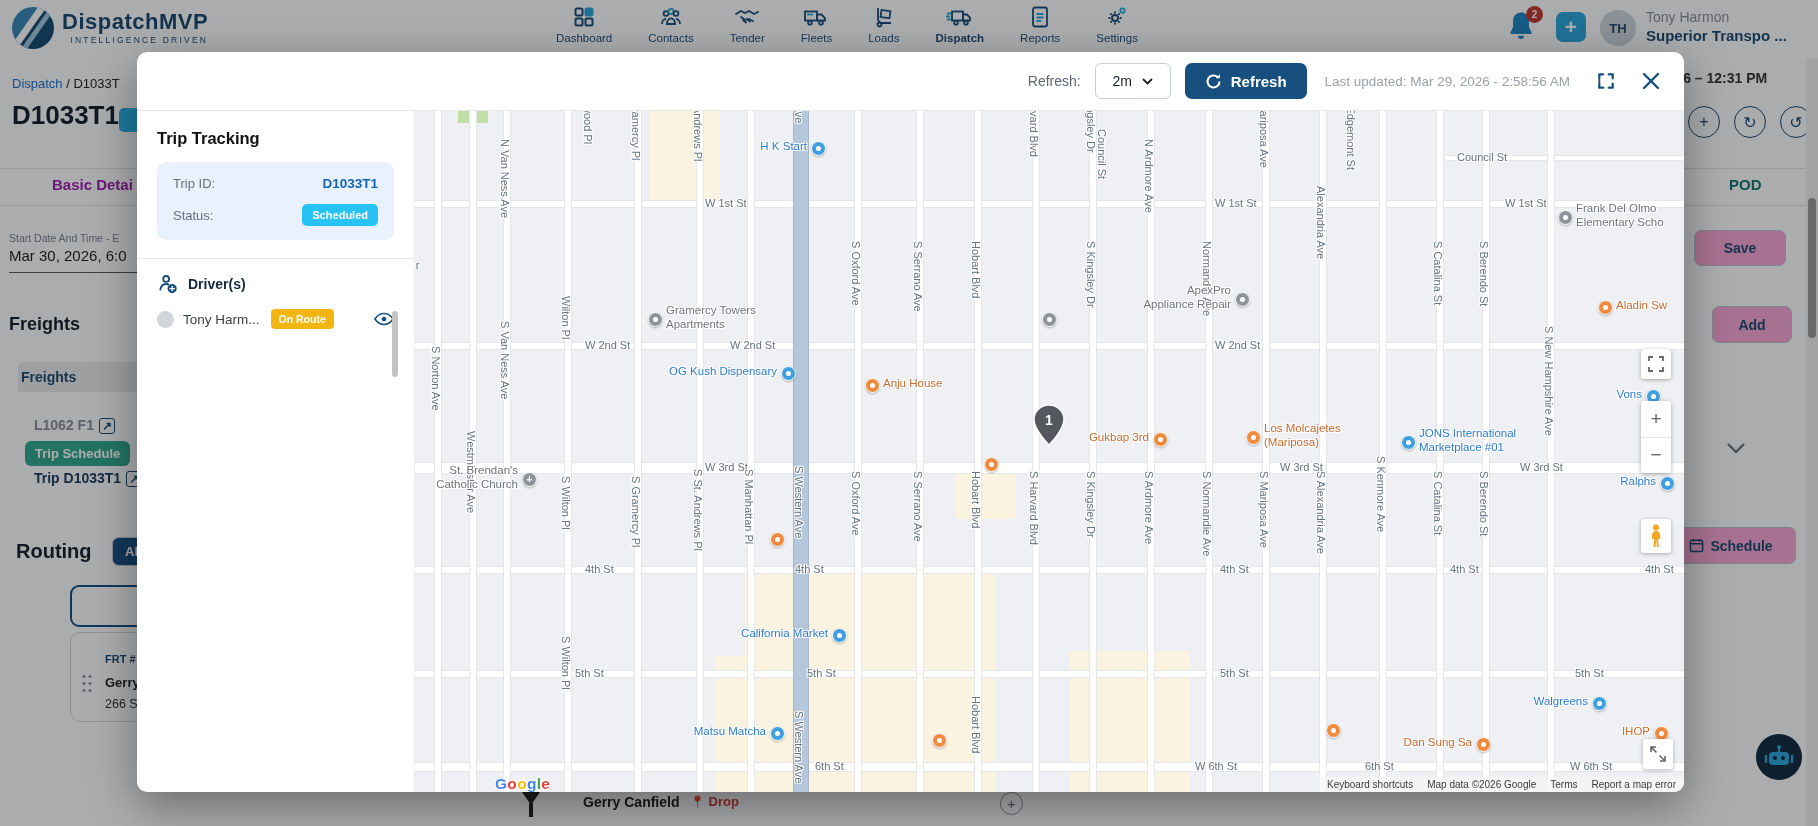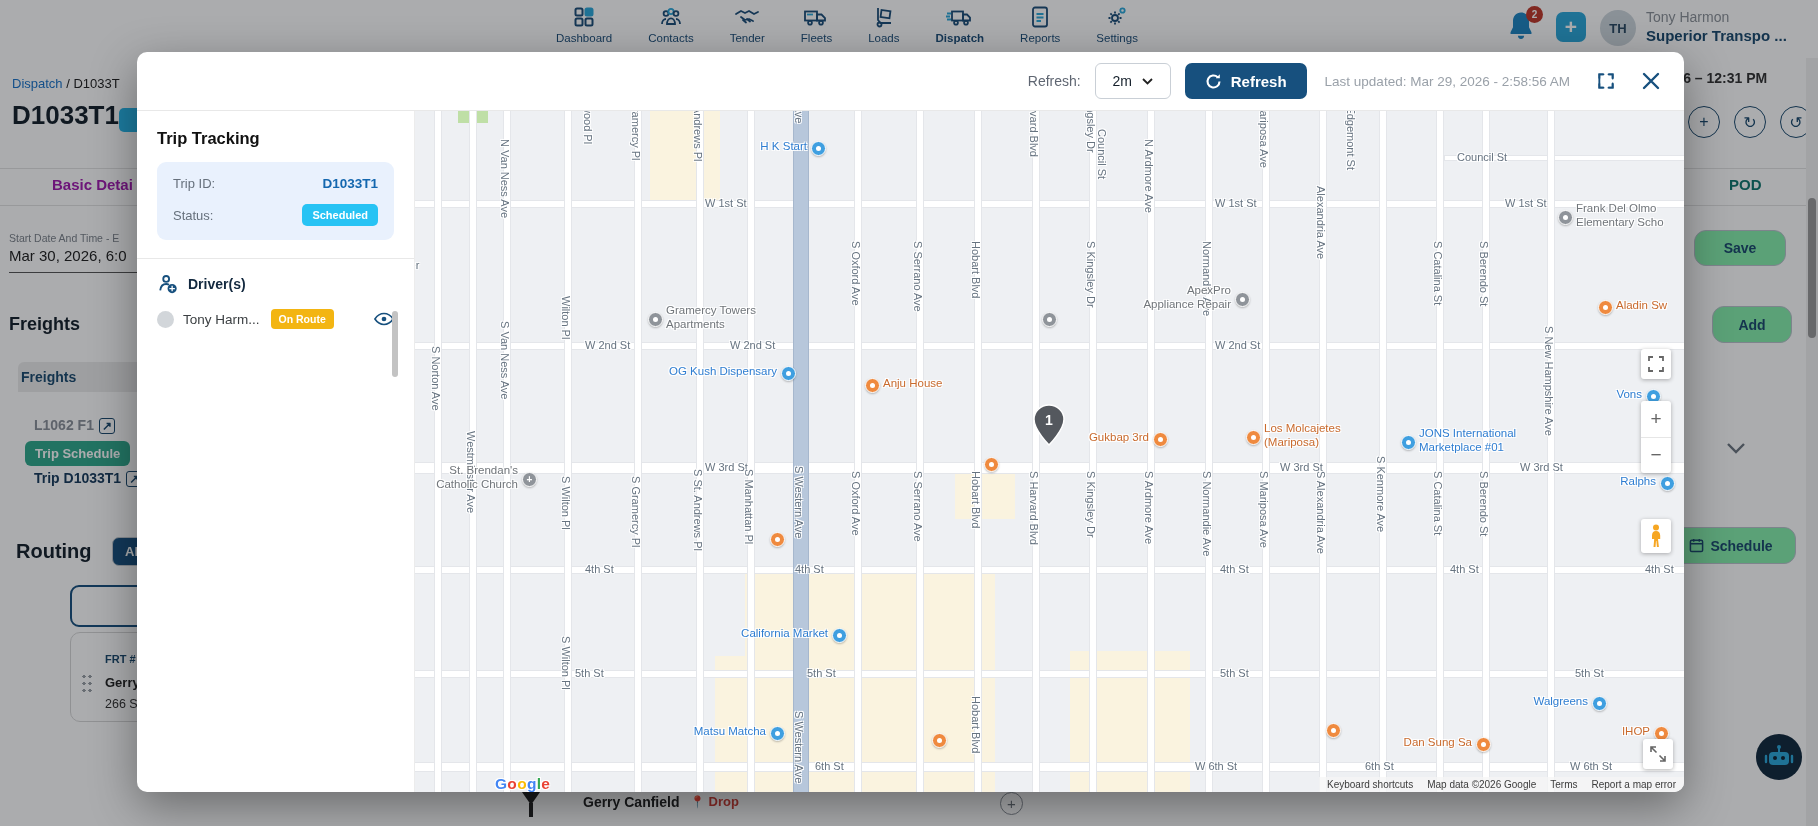--- a/index.html
+++ b/index.html
@@ -35,21 +35,21 @@
   .pg-title{position:absolute;left:12px;top:100px;font-size:26px;font-weight:bold;color:#15202b;}
   .title-badge{position:absolute;left:119px;top:108px;width:30px;height:24px;border-radius:5px;background:#27b7ea;}
   .hline1{position:absolute;left:0;top:168px;width:1818px;border-top:1px solid #e3e3e3;}
   .hline2{position:absolute;left:0;top:205px;width:1818px;border-top:1px solid #e3e3e3;}
   .tab-basic{position:absolute;left:52px;top:176px;font-size:15px;font-weight:bold;color:#a21caf;}
   .tab-pod{position:absolute;left:1729px;top:176px;font-size:15px;font-weight:bold;color:#0f766e;}
   .dt{position:absolute;left:1652px;top:70px;font-size:14px;font-weight:bold;color:#333;white-space:nowrap;}
   .circ-row{position:absolute;left:1688px;top:106px;display:flex;gap:14px;}
   .circ{width:30px;height:30px;border-radius:50%;border:1.6px solid #1b4a6e;color:#1b4a6e;font-size:16px;
       display:flex;align-items:center;justify-content:center;background:#fff;}
-  .btn{background:#86efac;border:1.5px solid #b9c2cc;border-radius:12px;color:#1b4a6e;font-weight:bold;font-size:14px;
+  .btn{background:#f9a8d4;border:1.5px solid #b9c2cc;border-radius:7px;color:#1b4a6e;font-weight:bold;font-size:14px;
       display:flex;align-items:center;justify-content:center;gap:6px;position:absolute;}
   .btn-save{left:1694px;top:230px;width:90px;height:34px;}
   .btn-add{left:1712px;top:306px;width:78px;height:35px;}
   .btn-sched{left:1666px;top:527px;width:128px;height:35px;}
   .chev{position:absolute;left:1726px;top:440px;color:#6d7680;}
   .f-start-lbl{position:absolute;left:9px;top:232px;font-size:10.5px;color:#7b828a;}
   .f-start-val{position:absolute;left:9px;top:247px;font-size:15px;color:#222;white-space:nowrap;}
   .f-uline{position:absolute;left:9px;top:272px;width:128px;border-top:1.5px solid #555;}
   .freights-h{position:absolute;left:9px;top:314px;font-size:18px;font-weight:bold;color:#15202b;}
   .fr-band{position:absolute;left:18px;top:362px;width:420px;height:30px;background:#ececec;border-radius:6px 6px 0 0;}
@@ -152,20 +152,27 @@
   .google{position:absolute;left:80px;top:664px;font-size:15.5px;font-weight:bold;letter-spacing:.3px;z-index:6;
       text-shadow:-1px -1px 0 #fff,1px -1px 0 #fff,-1px 1px 0 #fff,1px 1px 0 #fff;}
   .attr{position:absolute;right:0;bottom:0;height:15px;background:rgba(245,245,245,.75);display:flex;gap:14px;
       align-items:center;padding:0 8px;font-size:10px;color:#3c3c3c;z-index:6;}
 </style>
 </head>
 <body>
 
 <div class="page">
   <div class="appbar">
+    <div class="logo">
+      <div class="logo-mark"></div>
+      <div class="logo-text">
+        <div class="logo-title">DispatchMVP</div>
+        <div class="logo-sub">INTELLIGENCE DRIVEN</div>
+      </div>
+    </div>
     <div class="nav">
       <div class="nav-item">
         <svg width="24" height="24" viewBox="0 0 24 24">
             <g fill="none" stroke="#1c4e79" stroke-width="2">
               <rect x="3.5" y="3.5" width="7" height="7" rx="1.5"></rect>
               <rect x="13.5" y="3.5" width="7" height="7" rx="1.5" stroke="#2ba7d9" fill="#2ba7d9"></rect>
               <rect x="3.5" y="13.5" width="7" height="7" rx="1.5"></rect>
               <rect x="13.5" y="13.5" width="7" height="7" rx="1.5"></rect>
             </g>
           </svg>

